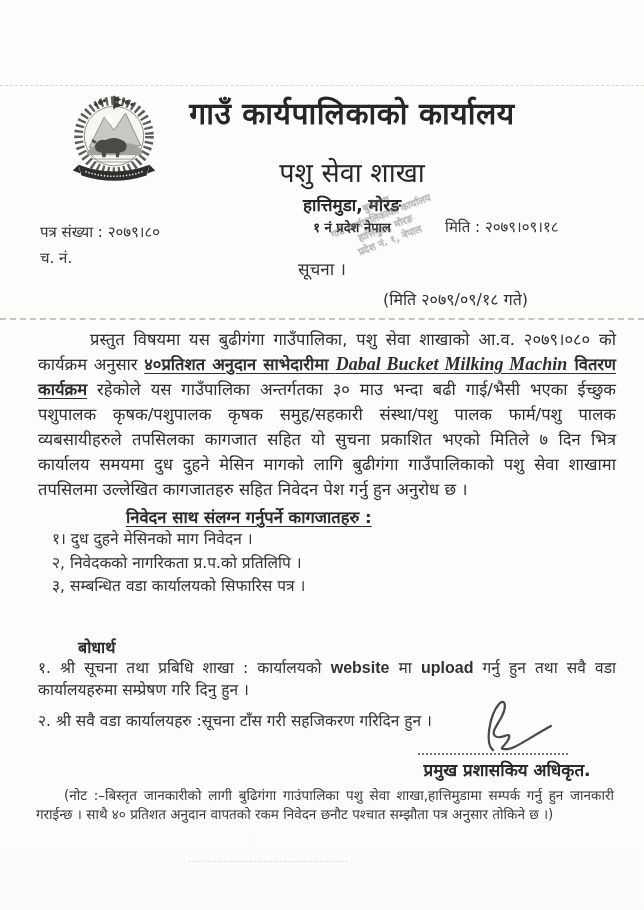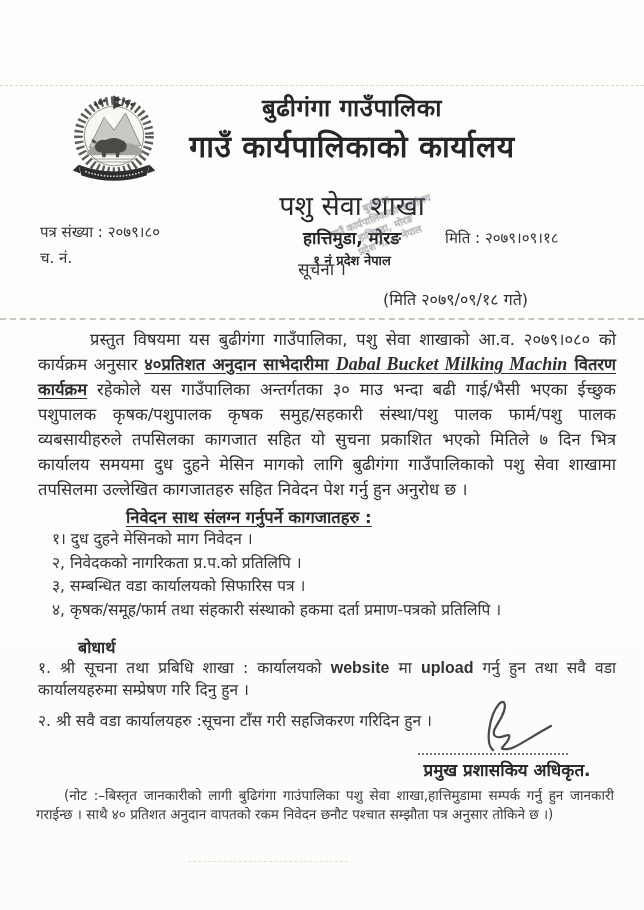--- a/index.html
+++ b/index.html
@@ -32,21 +32,21 @@
     transform:rotate(-21deg);
     color:#6b6878;opacity:.55;
     font-size:10px;line-height:13px;font-weight:bold;
     text-align:center;filter:blur(.3px);
     pointer-events:none;
   }
 
   .meta{font-size:15px;color:#333;position:absolute;white-space:nowrap;}
   .ref{left:40px;top:221px;}
   .chno{left:40px;top:247px;}
-  .date{left:445px;top:227px;}
+  .date{left:445px;top:216px;}
   .notice-title{left:298px;top:257px;font-size:17px;}
   .notice-date{left:383px;top:288px;font-size:16px;}
 
   
   .para{
     position:absolute;left:38px;right:28px;top:327px;
     font-size:16.5px;line-height:25px;
     text-align:justify;text-indent:52px;
     color:#2e2e2e;
   }
@@ -128,21 +128,20 @@
 
     <g>
       <path d="M13,76 Q50,90 87,76 L84,87 Q50,98 16,87 Z" fill="#2e2e2d"></path>
       <path d="M13,76 L7,82 L15,85 Z" fill="#2e2e2d"></path>
       <path d="M87,76 L93,82 L85,85 Z" fill="#2e2e2d"></path>
       <path d="M20,83 Q50,93 80,83" fill="none" stroke="#e8e8e4" stroke-width="1.6" stroke-dasharray="1.5 1.8"></path>
     </g>
   </svg>
 
   <div class="head">
-    <div class="l1">बुढीगंगा गाउँपालिका</div>
     <div class="l2">गाउँ कार्यपालिकाको कार्यालय</div>
     <div class="l3">पशु सेवा शाखा</div>
     <div class="l4">हात्तिमुडा, मोरङ</div>
     <div class="l5">१ नं प्रदेश नेपाल</div>
   </div>
 
   <div class="stamp">
     <div>बुढीगंगा</div>
     <div>गाउँ कार्यपालिकाको कार्यालय</div>
     <div>हात्तिमुडा, मोरङ</div>
@@ -157,21 +156,20 @@
 
   <div class="divider"></div>
 
   <div class="para"><span>प्रस्तुत विषयमा यस बुढीगंगा गाउँपालिका, पशु सेवा शाखाको आ.व. २०७९।०८० को कार्यक्रम अनुसार </span><span class="u-phrase"><span>४०प्रतिशत अनुदान साभेदारीमा </span><span class="en-bold">Dabal Bucket Milking Machin</span><span> वितरण कार्यक्रम</span></span><span> रहेकोले यस गाउँपालिका अन्तर्गतका ३० माउ भन्दा बढी गाई/भैसी भएका ईच्छुक पशुपालक कृषक/पशुपालक कृषक समुह/सहकारी संस्था/पशु पालक फार्म/पशु पालक व्यबसायीहरुले तपसिलका कागजात सहित यो सुचना प्रकाशित भएको मितिले ७ दिन भित्र कार्यालय समयमा दुध दुहने मेसिन मागको लागि बुढीगंगा गाउँपालिकाको पशु सेवा शाखामा तपसिलमा उल्लेखित कागजातहरु सहित निवेदन पेश गर्नु हुन अनुरोध छ ।</span></div>
 
   <div class="docs-heading">निवेदन साथ संलग्न गर्नुपर्ने कागजातहरु :</div>
   <div class="docs-list">
     <div class="item">१। दुध दुहने मेसिनको माग निवेदन ।</div>
     <div class="item">२, निवेदकको नागरिकता प्र.प.को प्रतिलिपि ।</div>
     <div class="item">३, सम्बन्धित वडा कार्यालयको सिफारिस पत्र ।</div>
-    <div class="item">४, कृषक/समूह/फार्म तथा संहकारी संस्थाको हकमा दर्ता प्रमाण-पत्रको प्रतिलिपि ।</div>
   </div>
 
   <div class="bod-heading">बोधार्थ</div>
   <div class="bod-items">
     <div class="b1"><span>१. श्री सूचना तथा प्रबिधि शाखा : कार्यालयको </span><span class="web-bold">website</span><span> मा </span><span class="web-bold">upload</span><span> गर्नु हुन तथा सवै वडा कार्यालयहरुमा सम्प्रेषण गरि दिनु हुन ।</span></div>
     <div class="b2">२. श्री सवै वडा कार्यालयहरु :सूचना टाँस गरी सहजिकरण गरिदिन हुन ।</div>
   </div>
 
   <svg class="signature-svg" viewBox="0 0 112 64">
     <path d="M38,54 C30,48 34,20 44,8 C50,2 52,10 47,20 C42,30 36,36 40,40

